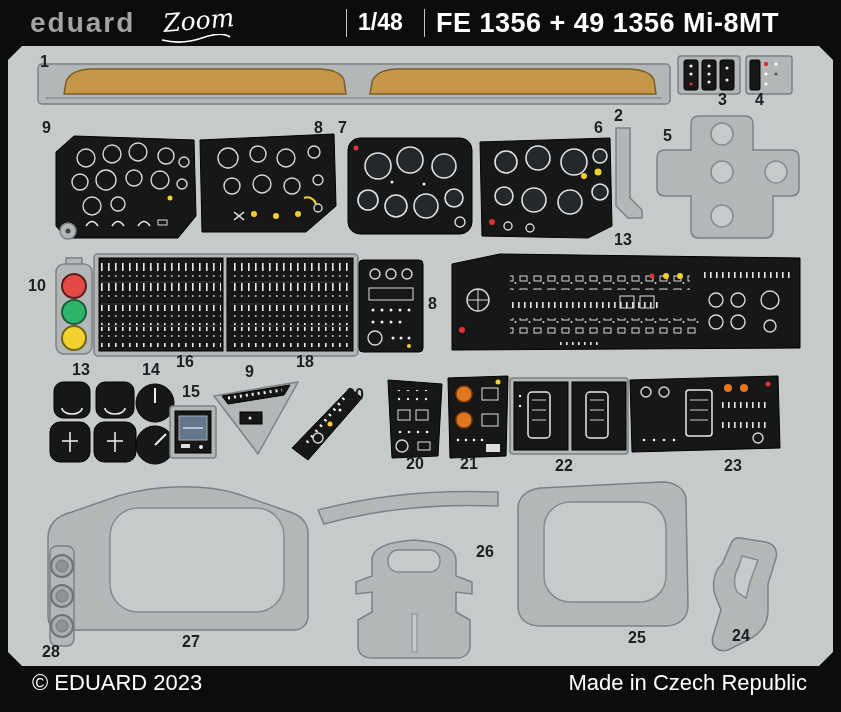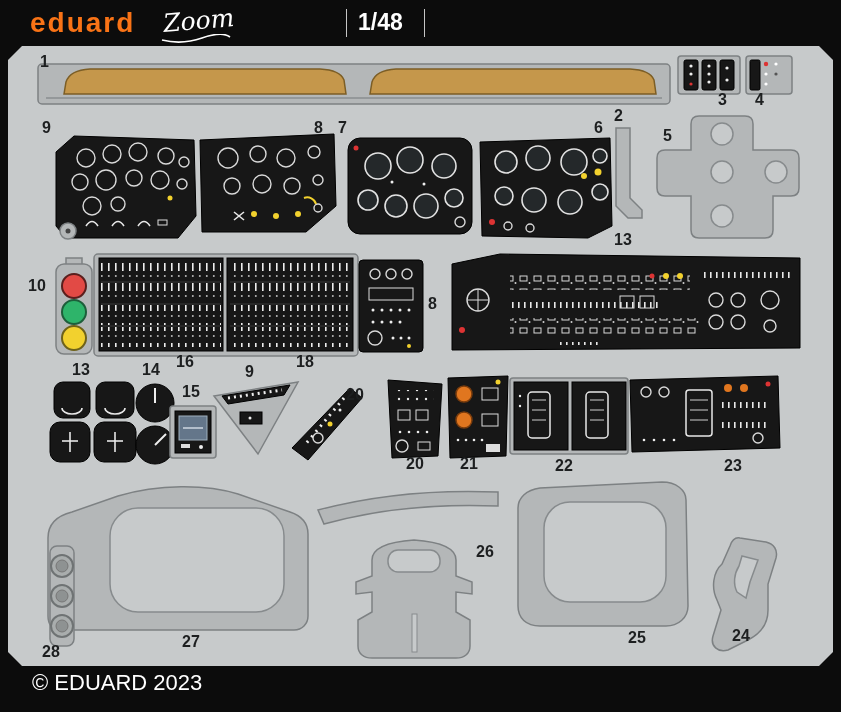--- a/index.html
+++ b/index.html
@@ -7,21 +7,21 @@
     position:relative; width:841px; height:712px; background:#0c0c0c;
     font-family:"Liberation Sans", sans-serif; overflow:hidden;
     margin:0 auto;
   }
   
   .bar { position:absolute; left:0; right:0; color:#fff; }
   .bar.top { top:0; height:46px; }
   .bar.bottom { bottom:0; height:52px; }
   .brand-eduard {
     position:absolute; left:30px; top:7px; font-size:28px; font-weight:bold;
-    letter-spacing:2px; color:#f97316;
+    letter-spacing:2px; color:#a3a3a3;
   }
   .brand-zoom {
     position:absolute; left:163px; top:6px; font-family:"DejaVu Serif", serif;
     font-style:italic; font-size:25px; transform:rotate(-5deg); color:#fff;
   }
   .zoom-swash { position:absolute; left:160px; top:34px; }
   .hdr-sep { position:absolute; top:9px; width:1px; height:28px; background:#e8e8e8; opacity:.85; }
   .hdr-scale { position:absolute; left:358px; top:9px; font-size:23px; font-weight:bold; }
   .hdr-title { position:absolute; left:436px; top:8px; font-size:27px; font-weight:bold; letter-spacing:.5px; white-space:nowrap; }
   .ftr-copy { position:absolute; left:32px; top:10px; font-size:22px; }
@@ -57,20 +57,21 @@
 
   <div class="bar top">
     <span class="brand-eduard">eduard</span>
     <span class="brand-zoom">Zoom</span>
     <svg class="zoom-swash" width="72" height="10">
       <path d="M2,6 Q22,11 42,4 T70,3" stroke="#fff" stroke-width="1.6" fill="none"></path>
     </svg>
     <span class="hdr-sep" style="left:346px"></span>
     <span class="hdr-scale">1/48</span>
     <span class="hdr-sep" style="left:424px"></span>
+    <span class="hdr-title">FE 1356 + 49 1356 Mi-8MT</span>
   </div>
 
   <svg class="fret" width="825" height="620" viewBox="8 46 825 620">
     <defs>
       <pattern id="patDash" width="6" height="10" patternUnits="userSpaceOnUse">
         <rect x="2" y="2" width="1.6" height="6" fill="#e8e8e8"></rect>
       </pattern>
       <pattern id="patBreaker" width="7" height="20" patternUnits="userSpaceOnUse">
         <rect x="3" y="3" width="1.6" height="8" fill="#ededed"></rect>
         <circle cx="3.8" cy="16" r="1" fill="#b8b8b8"></circle>
@@ -452,15 +453,16 @@
   <span class="pnum" style="left:555px;top:458px">22</span>
   <span class="pnum" style="left:724px;top:458px">23</span>
   <span class="pnum" style="left:732px;top:628px">24</span>
   <span class="pnum" style="left:628px;top:630px">25</span>
   <span class="pnum" style="left:476px;top:544px">26</span>
   <span class="pnum" style="left:182px;top:634px">27</span>
   <span class="pnum" style="left:42px;top:644px">28</span>
 
   <div class="bar bottom">
     <span class="ftr-copy">© EDUARD 2023</span>
+    <span class="ftr-origin">Made in Czech Republic</span>
   </div>
 
 </div>
 
 </body></html>

